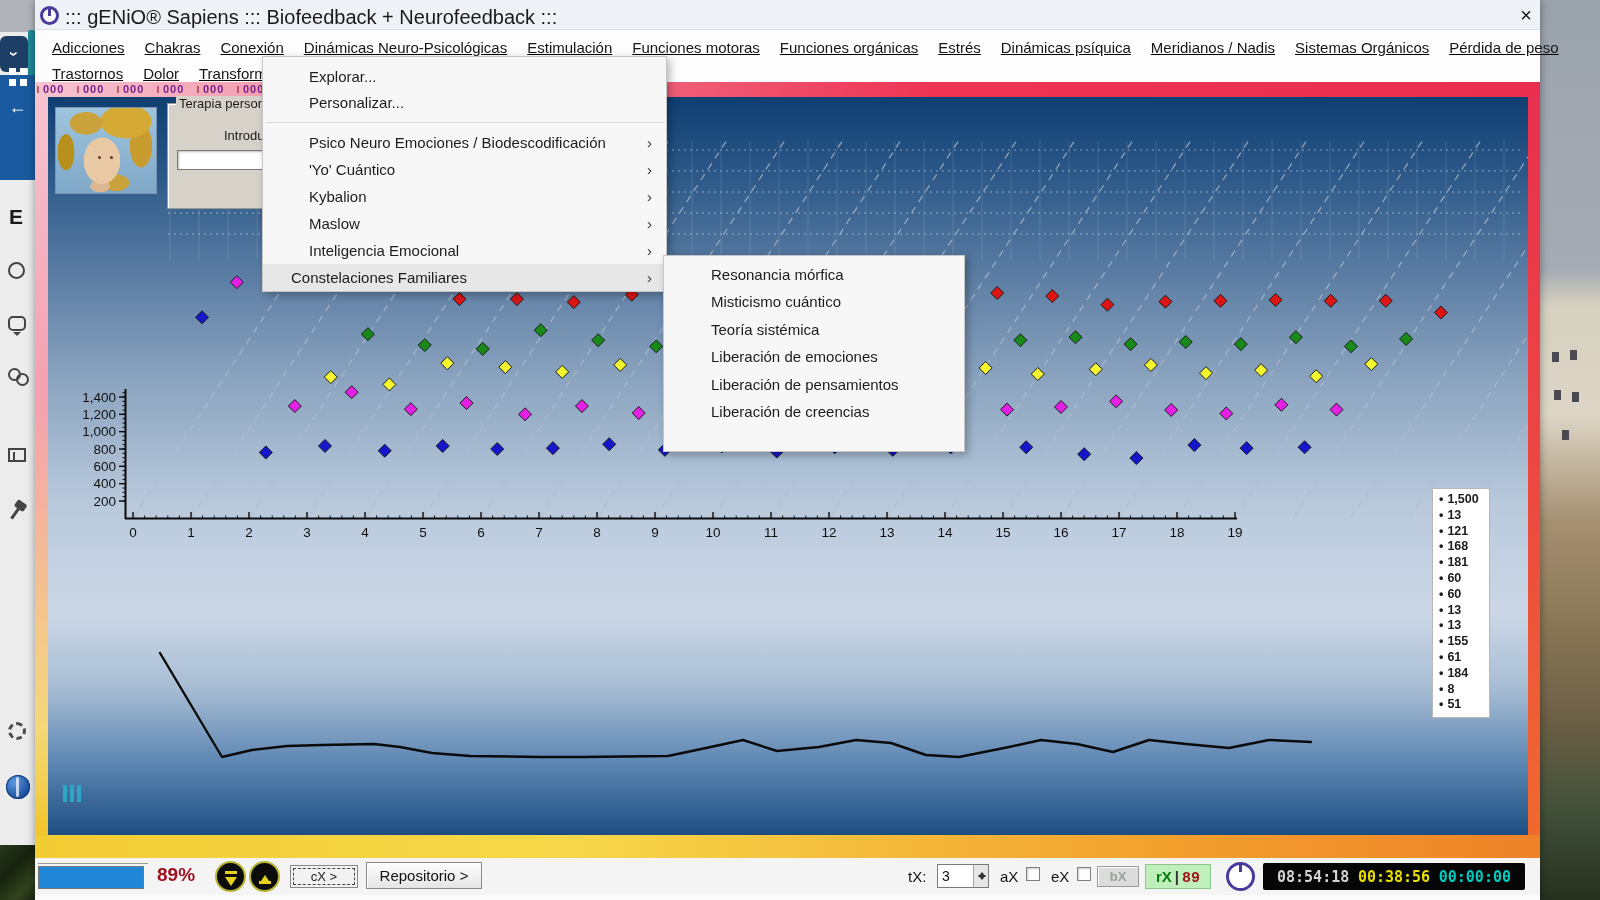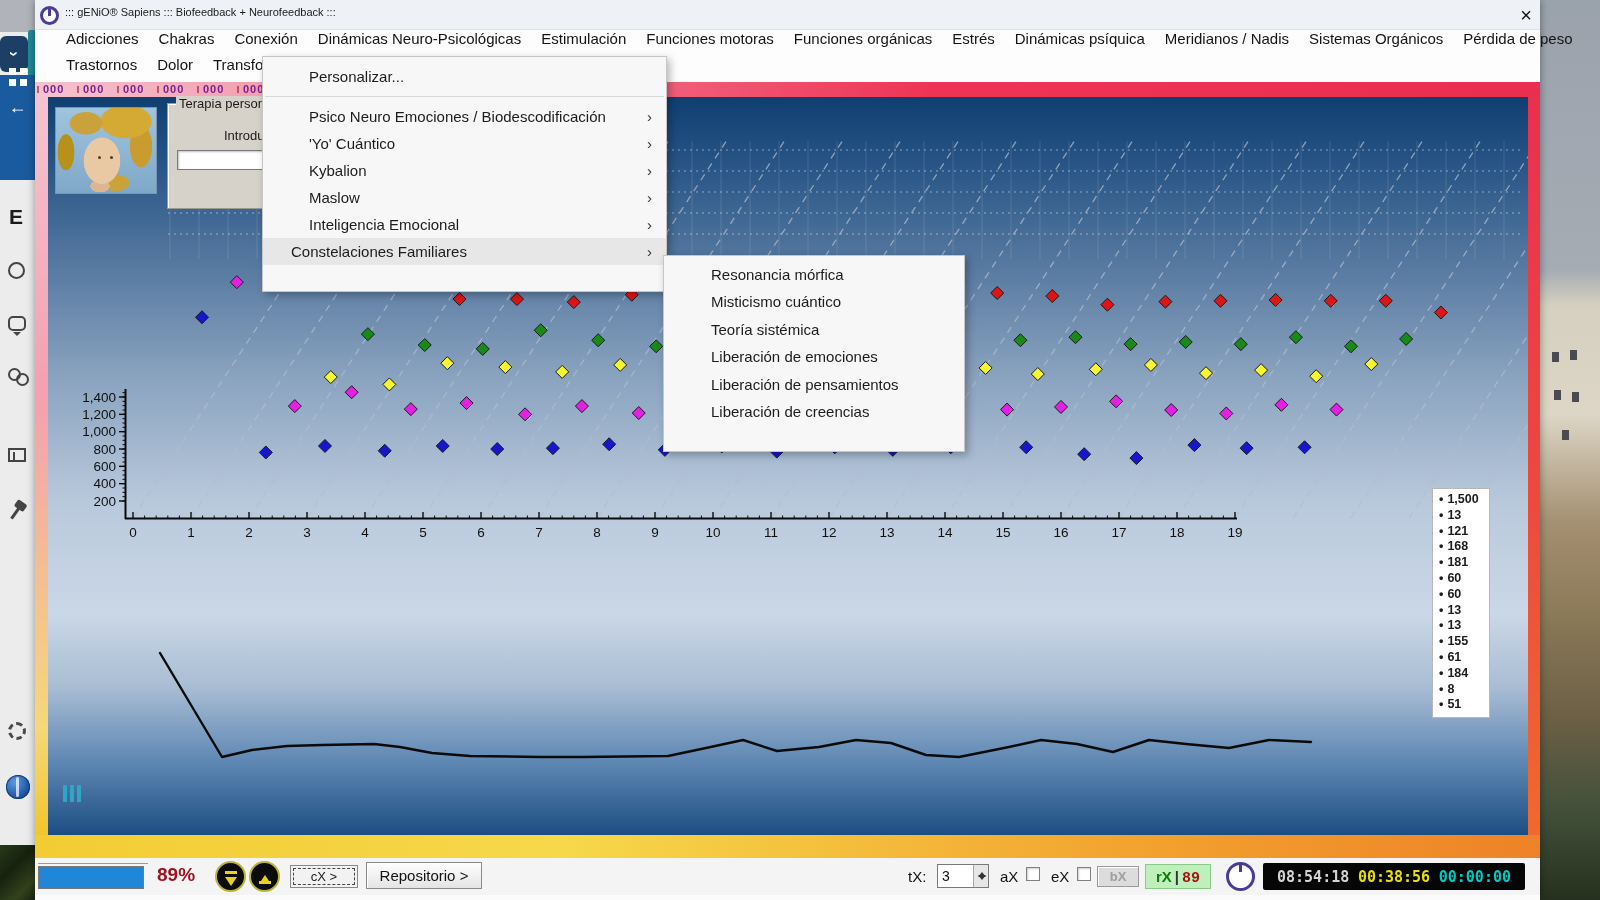--- a/index.html
+++ b/index.html
@@ -39,28 +39,28 @@
   .pinic:after { content:""; position:absolute; left:-4px; top:-6px; width:11px; height:8px; background:#444; border-radius:2px; }
   .gearic { width:18px; height:18px; border:3px dashed #4a4a4a; border-radius:50%; }
   .globeic { width:24px; height:24px; border-radius:50%;
     background:radial-gradient(circle at 35% 30%, #5a9ae0, #1c4fa0 70%);
     box-shadow:inset 0 0 0 1px #123a7a; }
   .globeic:after { content:""; position:absolute; left:10px; top:2px; width:3px; height:20px; background:rgba(255,255,255,.7); border-radius:2px; }
 
   
   #app { left:35px; top:0; width:1505px; height:900px; background:#fff; box-shadow:0 0 8px rgba(0,0,0,.4); }
   #titlebar { left:0; top:0; width:1505px; height:30px; background:#eef1f6; border-bottom:1px solid #dde2ea; }
-  #title-text { left:30px; top:6px; font-size:11px; color:#1a1a1a; }
+  #title-text { left:30px; top:6px; font-size:20px; color:#1a1a1a; }
   .power-ic { border-radius:50%; background:#fff; border:3px solid #4a3a9c; }
   .power-ic:after { content:""; position:absolute; left:50%; top:-2px; width:3px; height:9px; margin-left:-1.5px; background:#4a3a9c; }
   #close-x { left:1478px; top:2px; width:26px; height:26px; font-size:20px; color:#111; text-align:center; line-height:26px; }
 
   
   #menubar { left:0; top:30px; width:1505px; height:52px; background:#fdfdfd; }
-  .menurow { position:absolute; left:21px; display:flex; height:26px; align-items:flex-start; }
+  .menurow { position:absolute; left:7px; display:flex; height:26px; align-items:flex-end;text-decoration:underline; }
   #menurow1 { top:0; } #menurow2 { top:26px; }
   .menu-item { padding:0 10px; font-size:15px; color:#151515; white-space:nowrap; }
 
   
   #frame-top { left:0; top:82px; width:1505px; height:15px;
     background:linear-gradient(90deg,#f6c3cf 0%, #f2889c 25%, #ee3354 60%, #ea2e50 100%); }
   #frame-left { left:0; top:97px; width:13px; height:741px;
     background:linear-gradient(#f6c3cf 0%, #f4a0b0 40%, #f4d87a 85%, #f2c52a 100%); }
   #frame-right { left:1493px; top:97px; width:12px; height:741px;
     background:linear-gradient(#e83050 0%, #ec4a40 55%, #ef6a2e 100%); }
@@ -627,20 +627,21 @@
       <div class="abs power-ic" id="sb-power"></div>
       <div id="time-panel">
         <span id="t1">08:54:18</span>
         <span id="t2">00:38:56</span>
         <span id="t3">00:00:00</span>
       </div>
     </div>
     <div class="abs" id="below-strip"></div>
 
     <div class="menu-pop" id="dropdown">
+        <div class="dd-item">Explorar...</div>
         <div class="dd-item">Personalizar...</div>
         <div class="dd-sep"></div>
         <div class="dd-item dd-sub">Psico Neuro Emociones / Biodescodificación<span class="chev">›</span></div>
         <div class="dd-item dd-sub">'Yo' Cuántico<span class="chev">›</span></div>
         <div class="dd-item dd-sub">Kybalion<span class="chev">›</span></div>
         <div class="dd-item dd-sub">Maslow<span class="chev">›</span></div>
         <div class="dd-item dd-sub">Inteligencia Emocional<span class="chev">›</span></div>
         <div class="dd-item dd-sub dd-hl">Constelaciones Familiares<span class="chev">›</span></div>
       </div>
 

